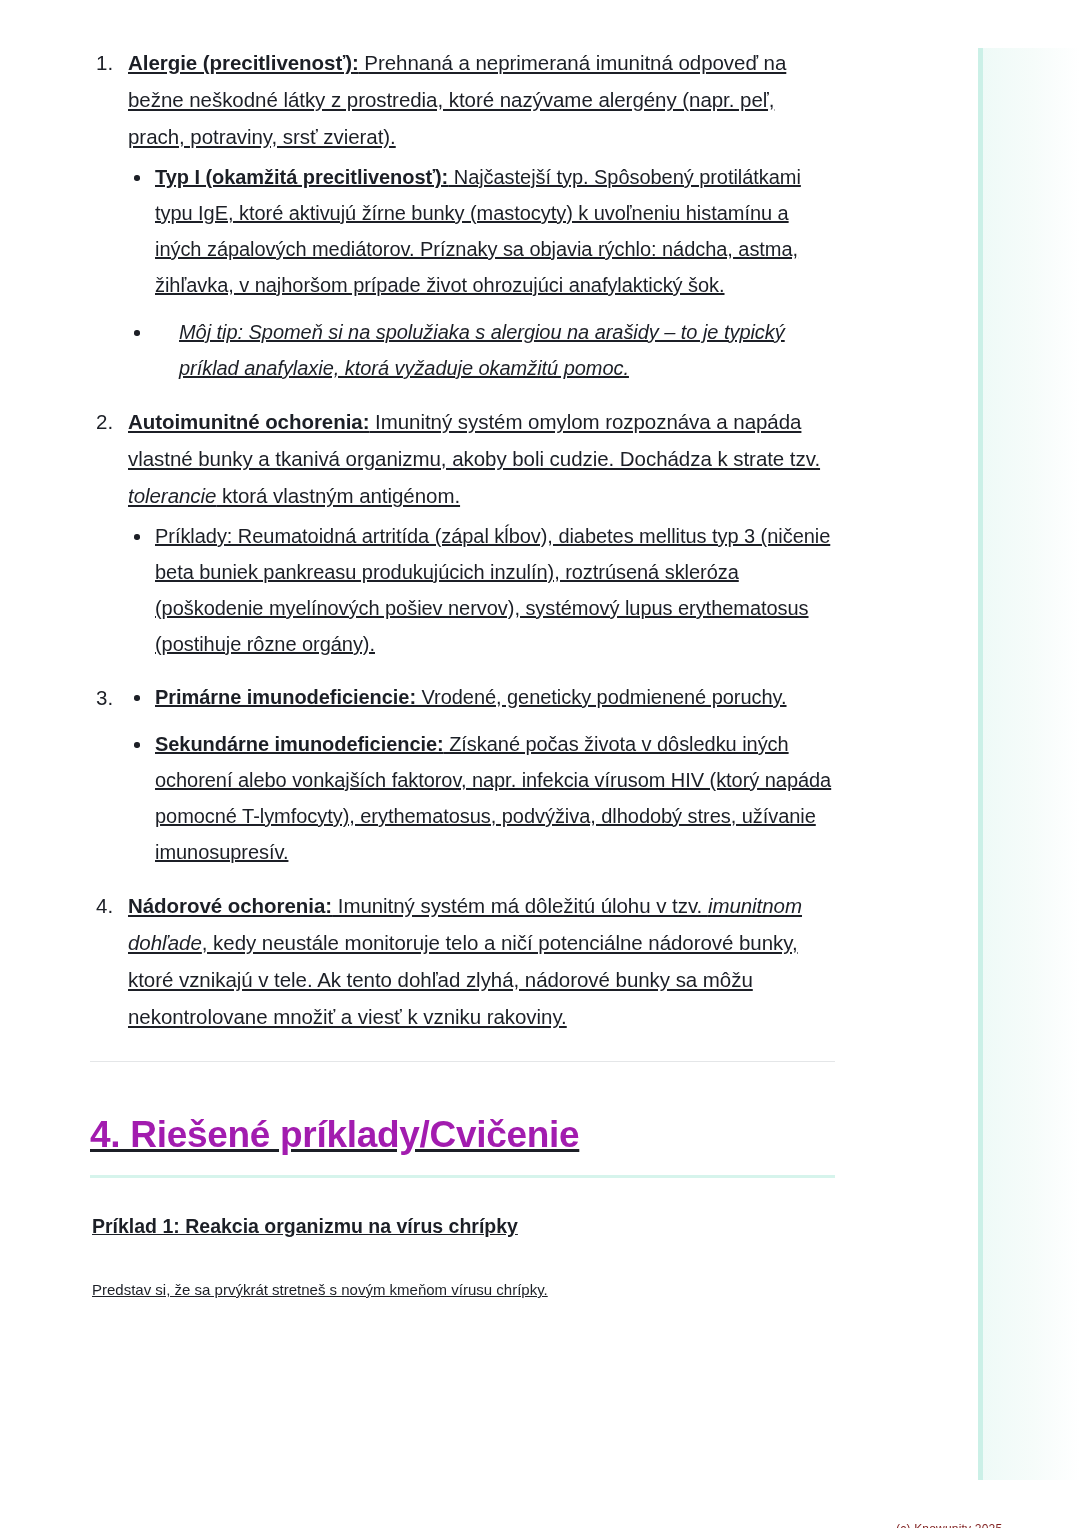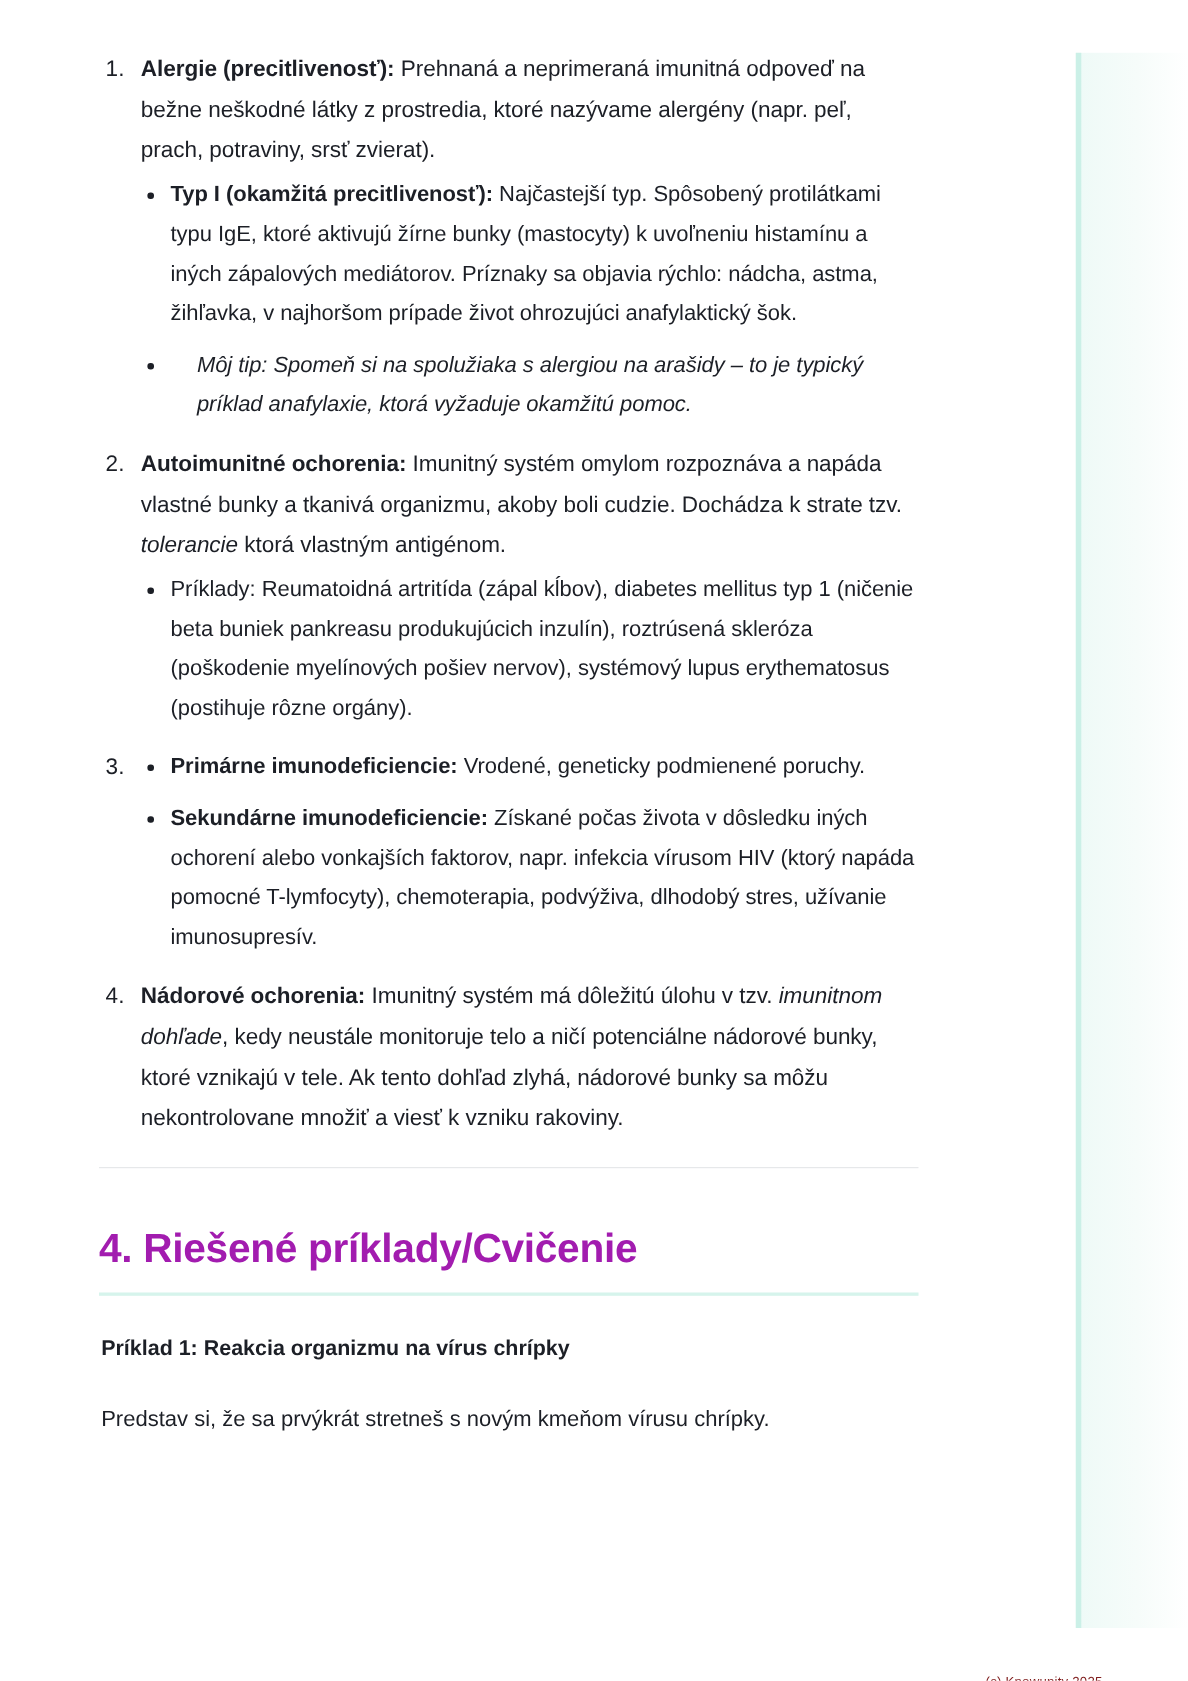--- a/index.html
+++ b/index.html
@@ -44,20 +44,21 @@
     left: 0;
     top: 0;
     width: 1080px;
     height: 1528px;
   }
   .content {
     position: absolute;
     left: 90px;
     top: 44px;
     width: 745px;
+    text-decoration: underline;
   }
 
   
   ol.main-list {
     list-style: none;
     margin: 0;
     padding: 0;
     counter-reset: mainitem;
   }
   ol.main-list > li.main-item {
@@ -149,21 +150,21 @@
 
   
   .example-title {
     font-size: 19.5px;
     font-weight: 700;
     color: #1c1f26;
     margin: 33px 0 0 2px;
     line-height: 30px;
   }
   .example-body {
-    font-size: 20px;
+    font-size: 15px;
     color: #1c1f26;
     margin: 32px 0 0 2px;
     line-height: 34px;
   }
 
   
   .footer-credit {
     position: absolute;
     left: 896px;
     top: 1522px;
@@ -194,32 +195,32 @@
           <li class="sub-item tip">
             <p class="para"><span>Môj tip: Spomeň si na spolužiaka s alergiou na arašidy – to je typický príklad anafylaxie, ktorá vyžaduje okamžitú pomoc.</span></p>
           </li>
         </ul>
       </li>
 
       <li class="main-item">
         <p class="para"><b>Autoimunitné ochorenia:</b><span> Imunitný systém omylom rozpoznáva a napáda vlastné bunky a tkanivá organizmu, akoby boli cudzie. Dochádza k strate tzv. </span><i>tolerancie</i><span> ktorá vlastným antigénom.</span></p>
         <ul class="sub-list">
           <li class="sub-item">
-            <p class="para">Príklady: Reumatoidná artritída (zápal kĺbov), diabetes mellitus typ 1 (ničenie beta buniek pankreasu produkujúcich inzulín), roztrúsená skleróza (poškodenie myelínových pošiev nervov), systémový lupus erythematosus (postihuje rôzne orgány).</p>
+            <p class="para">Príklady: Reumatoidná artritída (zápal kĺbov), diabetes mellitus typ 3 (ničenie beta buniek pankreasu produkujúcich inzulín), roztrúsená skleróza (poškodenie myelínových pošiev nervov), systémový lupus erythematosus (postihuje rôzne orgány).</p>
           </li>
         </ul>
       </li>
 
       <li class="main-item">
         <ul class="sub-list">
           <li class="sub-item">
             <p class="para"><b>Primárne imunodeficiencie:</b><span> Vrodené, geneticky podmienené poruchy.</span></p>
           </li>
           <li class="sub-item">
-            <p class="para"><b>Sekundárne imunodeficiencie:</b><span> Získané počas života v dôsledku iných ochorení alebo vonkajších faktorov, napr. infekcia vírusom HIV (ktorý napáda pomocné T-lymfocyty), chemoterapia, podvýživa, dlhodobý stres, užívanie imunosupresív.</span></p>
+            <p class="para"><b>Sekundárne imunodeficiencie:</b><span> Získané počas života v dôsledku iných ochorení alebo vonkajších faktorov, napr. infekcia vírusom HIV (ktorý napáda pomocné T-lymfocyty), erythematosus, podvýživa, dlhodobý stres, užívanie imunosupresív.</span></p>
           </li>
         </ul>
       </li>
 
       <li class="main-item">
         <p class="para"><b>Nádorové ochorenia:</b><span> Imunitný systém má dôležitú úlohu v tzv. </span><i>imunitnom dohľade</i><span>, kedy neustále monitoruje telo a ničí potenciálne nádorové bunky, ktoré vznikajú v tele. Ak tento dohľad zlyhá, nádorové bunky sa môžu nekontrolovane množiť a viesť k vzniku rakoviny.</span></p>
       </li>
 
     </ol>
 

